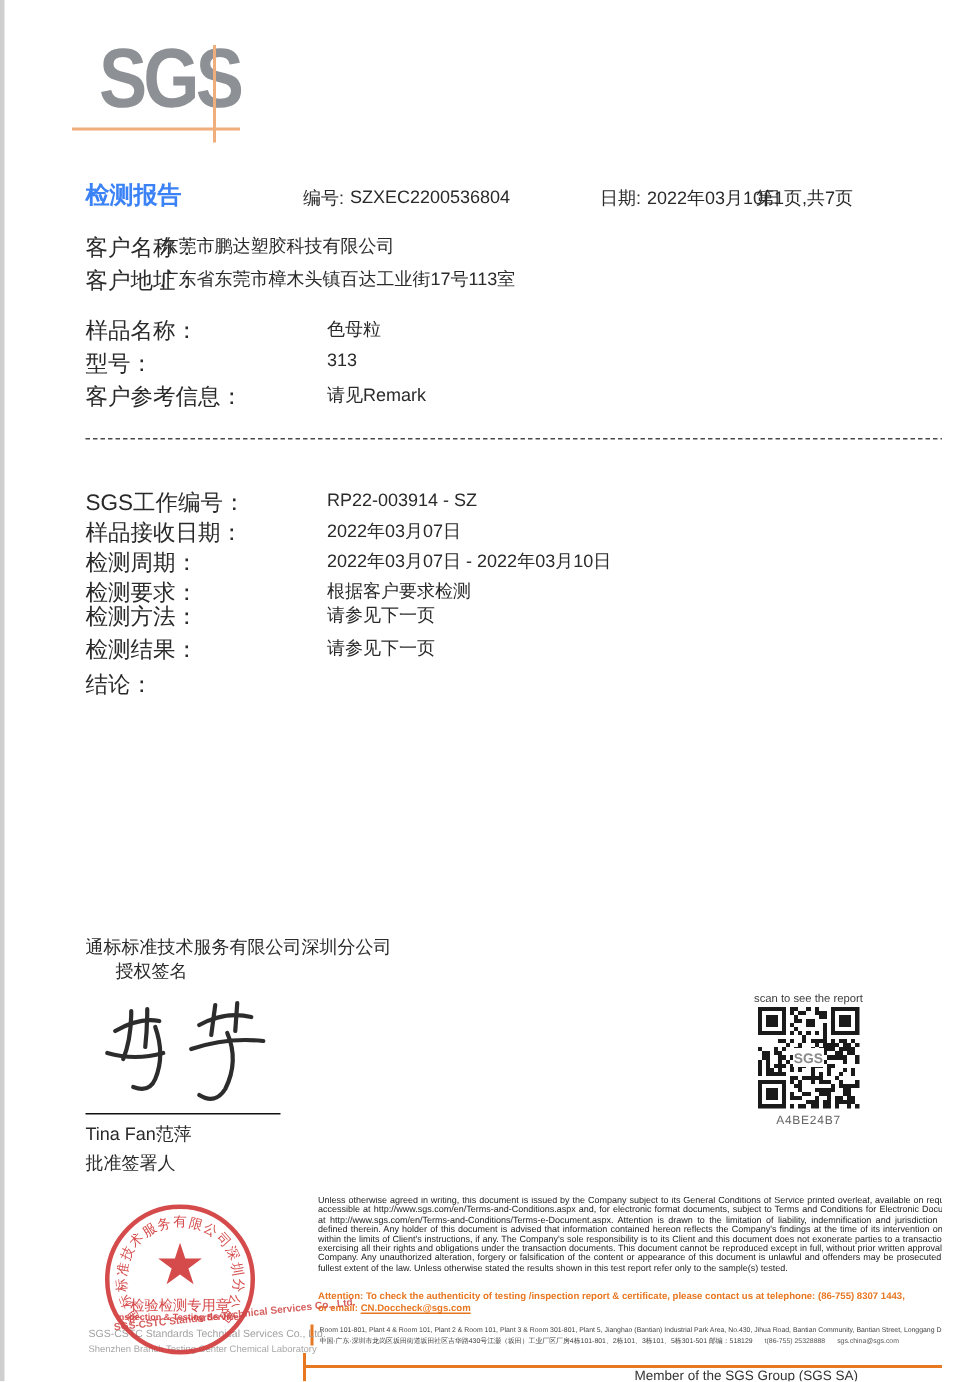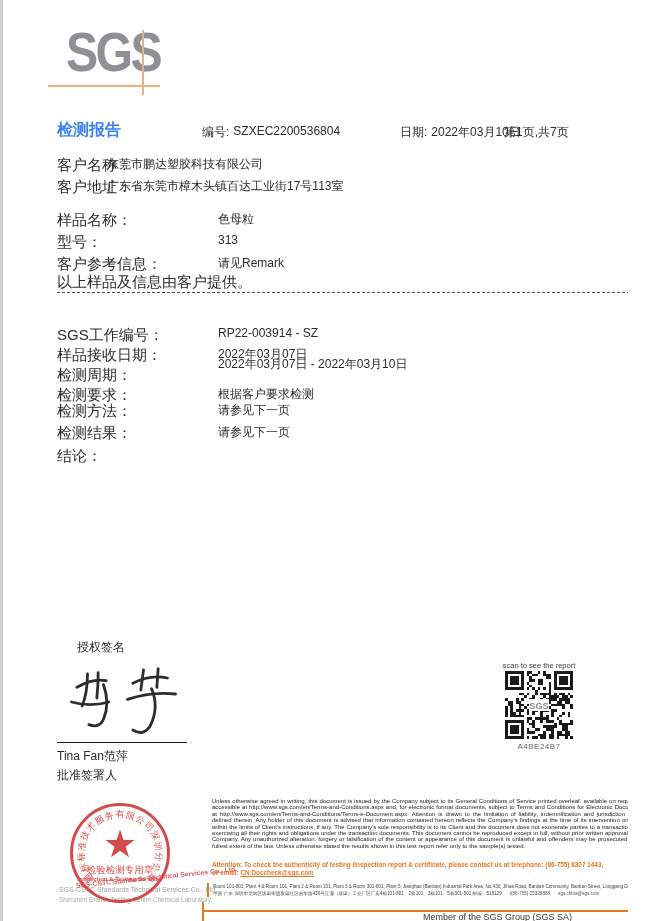--- a/index.html
+++ b/index.html
@@ -93,51 +93,51 @@
     <span class="val v218" style="top:211px">色母粒</span>
   </div>
   <div>
     <span class="lbl" style="top:233px">型号：</span>
     <span class="val v218" style="top:233px">313</span>
   </div>
   <div>
     <span class="lbl" style="top:255px">客户参考信息：</span>
     <span class="val v218" style="top:255px">请见Remark</span>
   </div>
-  <span class="lbl" style="top:273px">以上样品及信息由客户提供。</span>
 
   <div class="dashline"></div>
 
   <div>
     <span class="lbl" style="top:326px">SGS工作编号：</span>
     <span class="val v218" style="top:326px">RP22-003914 - SZ</span>
   </div>
   <div>
     <span class="lbl" style="top:346px">样品接收日期：</span>
     <span class="val v218" style="top:346px">2022年03月07日</span>
   </div>
   <div>
     <span class="lbl" style="top:366px">检测周期：</span>
-    <span class="val v218" style="top:356px">2022年03月07日 - 2022年03月10日</span>
+    <span class="val v218" style="top:366px">2022年03月07日 - 2022年03月10日</span>
   </div>
   <div>
     <span class="lbl" style="top:386px">检测要求：</span>
     <span class="val v218" style="top:386px">根据客户要求检测</span>
   </div>
   <div>
     <span class="lbl" style="top:402px">检测方法：</span>
     <span class="val v218" style="top:402px">请参见下一页</span>
   </div>
   <div>
     <span class="lbl" style="top:424px">检测结果：</span>
     <span class="val v218" style="top:424px">请参见下一页</span>
   </div>
 
   <span class="lbl" style="top:447px">结论：</span>
 
+  <div class="sig-company">通标标准技术服务有限公司深圳分公司</div>
   <div class="sig-auth">授权签名</div>
   <svg class="sig-svg" width="135" height="72" viewBox="0 0 100 54">
     <g fill="none" stroke="#161616" stroke-width="2.1" stroke-linecap="round" opacity="0.9">
       <path d="M12 16 Q24 9 34 11"></path>
       <path d="M20 6 Q20 20 16 30"></path>
       <path d="M28 5 Q28 15 27 24"></path>
       <path d="M8 27 Q22 31 36 27"></path>
       <path d="M32 14 Q37 28 32 40 Q29 47 21 44"></path>
       <path d="M54 13 Q67 6 80 9"></path>
       <path d="M62 3 L60 18"></path>

